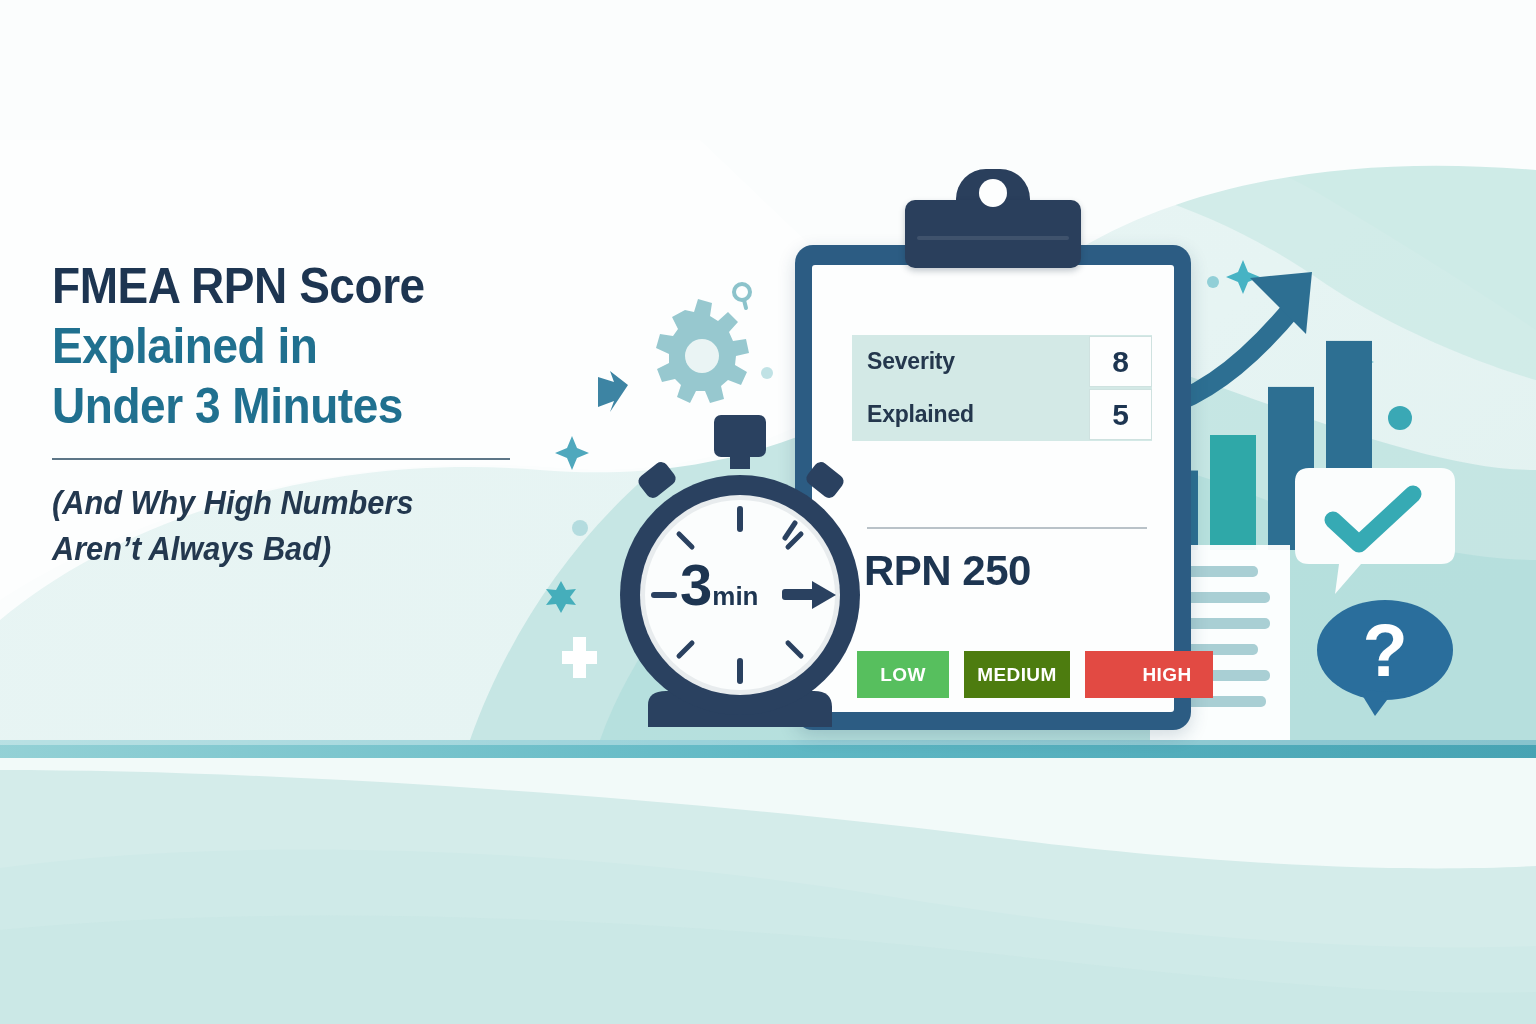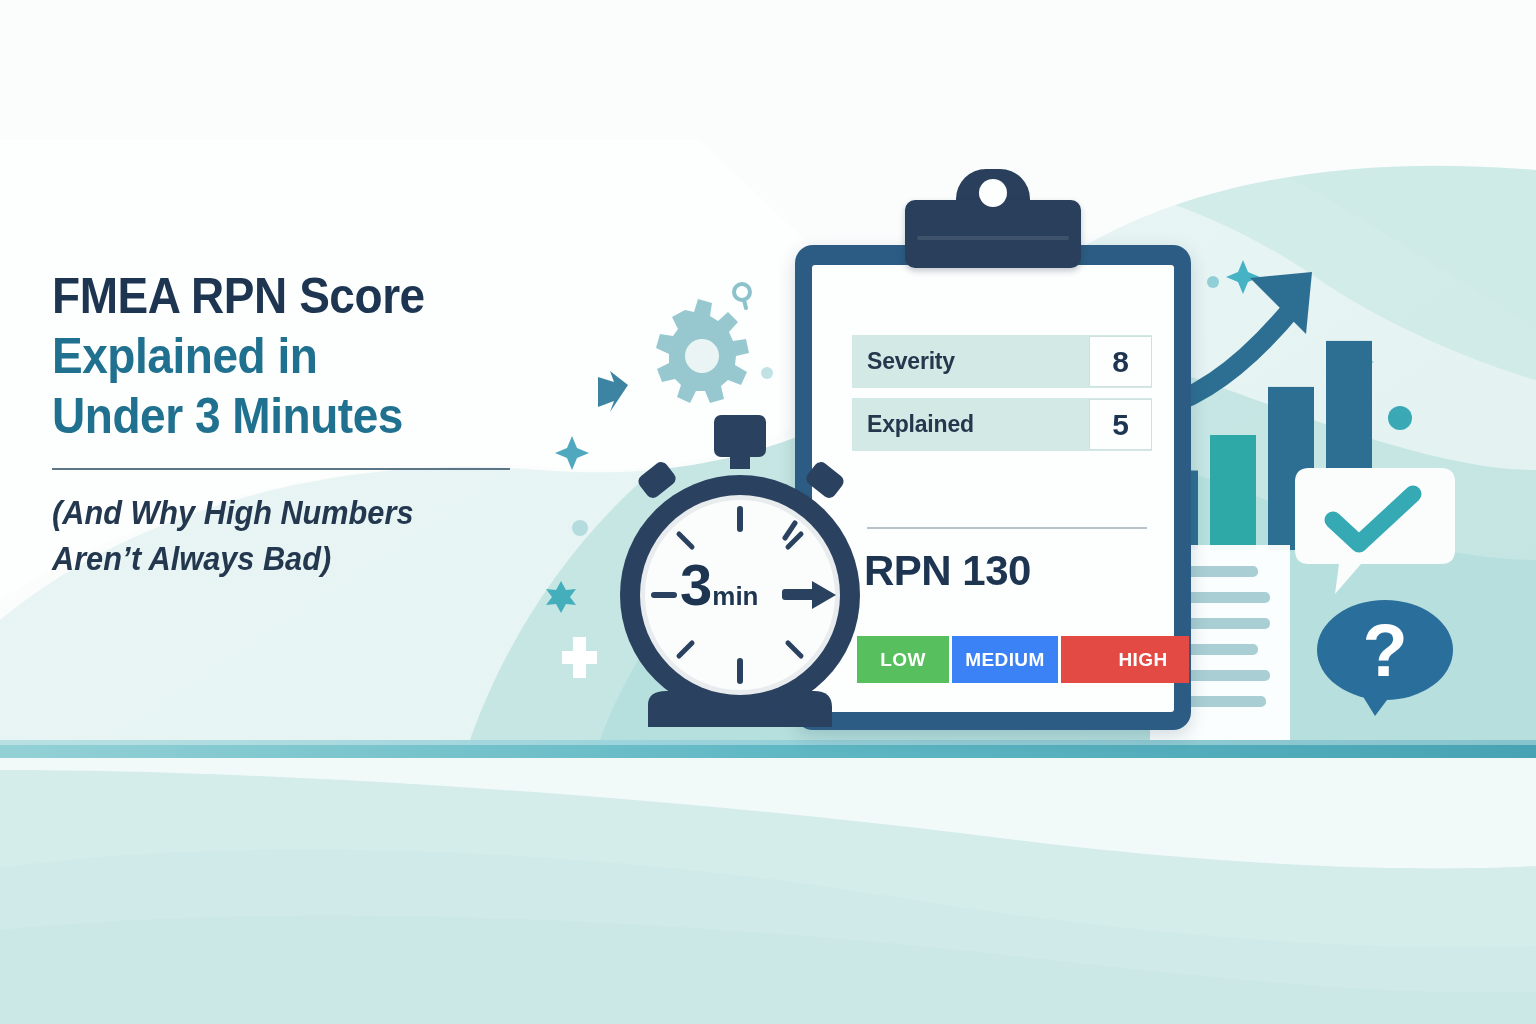--- a/index.html
+++ b/index.html
@@ -14,21 +14,21 @@
     overflow: hidden;
     background: #eaf5f4;
     font-family: "Liberation Sans", sans-serif;
   }
   .layer { position: absolute; top: 0; left: 0; width: 1536px; height: 1024px; }
 
   
   #title-block {
     position: absolute;
     left: 52px;
-    top: 266px;
+    top: 256px;
     width: 500px;
     z-index: 30;
   }
   .title-line {
     font-family: "Liberation Sans", sans-serif;
     font-weight: bold;
     font-size: 50px;
     line-height: 60px;
     letter-spacing: -0.5px;
     white-space: nowrap;
@@ -125,21 +125,20 @@
   #score-rows {
     position: absolute;
     left: 40px;
     top: 70px;
     width: 300px;
   }
   .score-row {
     position: relative;
     height: 53px;
     background: #d3e9e6;
-    margin-bottom: 10px;
     display: flex;
     align-items: center;
   }
   .score-label {
     font-size: 23px;
     font-weight: bold;
     color: #24374d;
     padding-left: 15px;
     letter-spacing: -0.2px;
   }
@@ -177,36 +176,36 @@
     font-size: 42px;
     font-weight: bold;
     color: #1d3551;
     letter-spacing: -0.5px;
   }
 
   
   #risk-badges {
     position: absolute;
     left: 45px;
-    top: 371px;
+    top: 386px;
     display: flex;
-    gap: 3px;
+    gap: 15px;
   }
   .risk-badge {
     height: 47px;
     display: flex;
     align-items: center;
     justify-content: center;
     color: #ffffff;
     font-size: 19px;
     font-weight: bold;
     letter-spacing: 0.4px;
   }
   .risk-low    { width: 92px;  background: #57bf5e; }
-  .risk-medium { width: 106px; background: #3b82f6; }
+  .risk-medium { width: 106px; background: #4d7c0f; }
   .risk-high   { width: 92px;  background: #e24a43; padding-left: 36px; }
 
   
   #stopwatch { position: absolute; left: 600px; top: 405px; z-index: 40; }
   #stopwatch-text {
     position: absolute;
     left: 680px;
     top: 556px;
     z-index: 44;
     display: flex;
@@ -407,21 +406,21 @@
         </div>
         <div class="score-row">
           <span class="score-label">Explained</span>
           <span class="score-value-box">
             <span class="score-value">5</span>
           </span>
         </div>
       </div>
 
       <div id="rpn-divider"></div>
-      <div id="rpn-label">RPN 130</div>
+      <div id="rpn-label">RPN 250</div>
 
       <div id="risk-badges">
         <div class="risk-badge risk-low">LOW</div>
         <div class="risk-badge risk-medium">MEDIUM</div>
         <div class="risk-badge risk-high">HIGH</div>
       </div>
 
     </div>
   </div>
 

